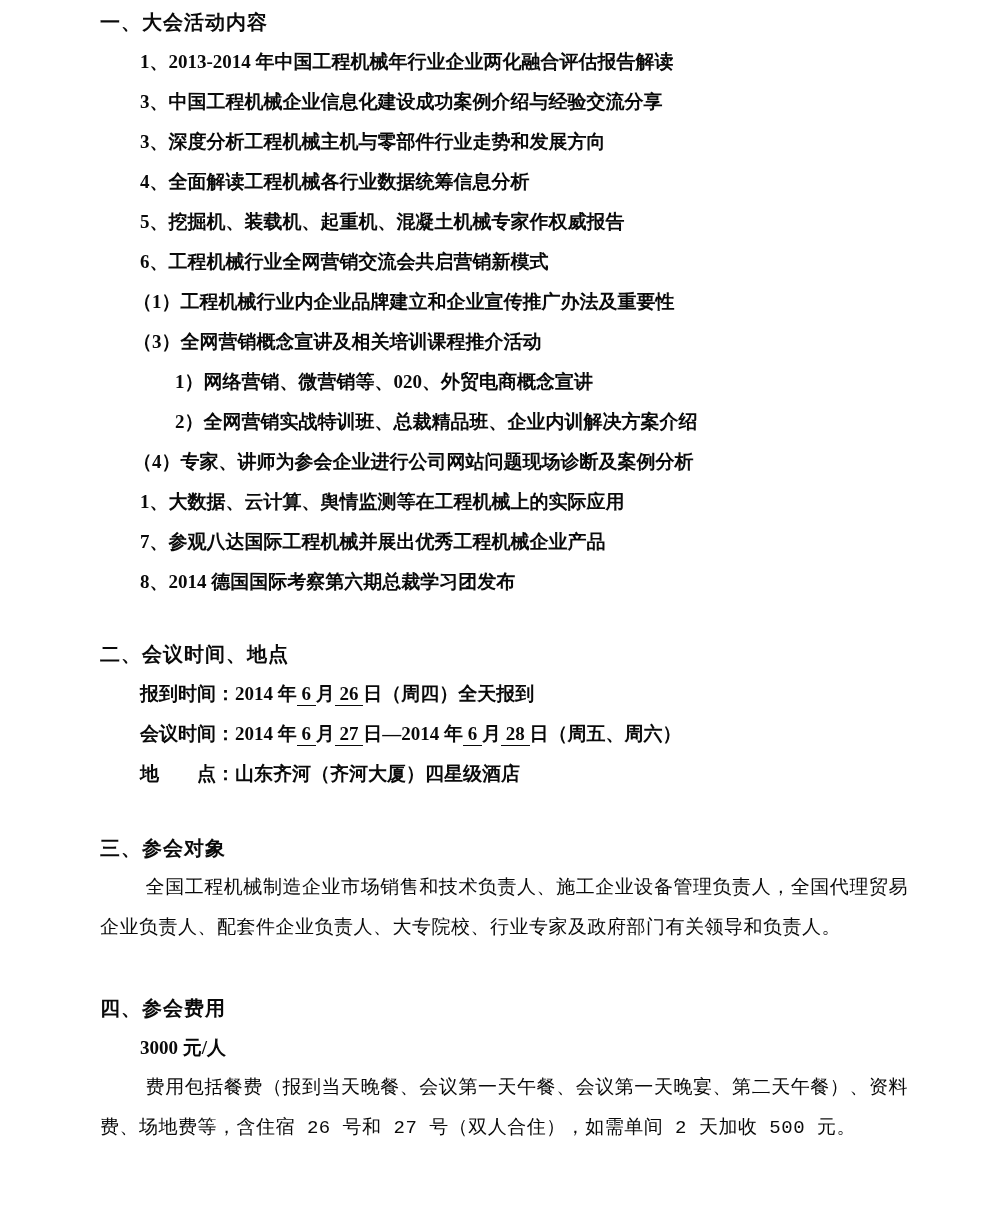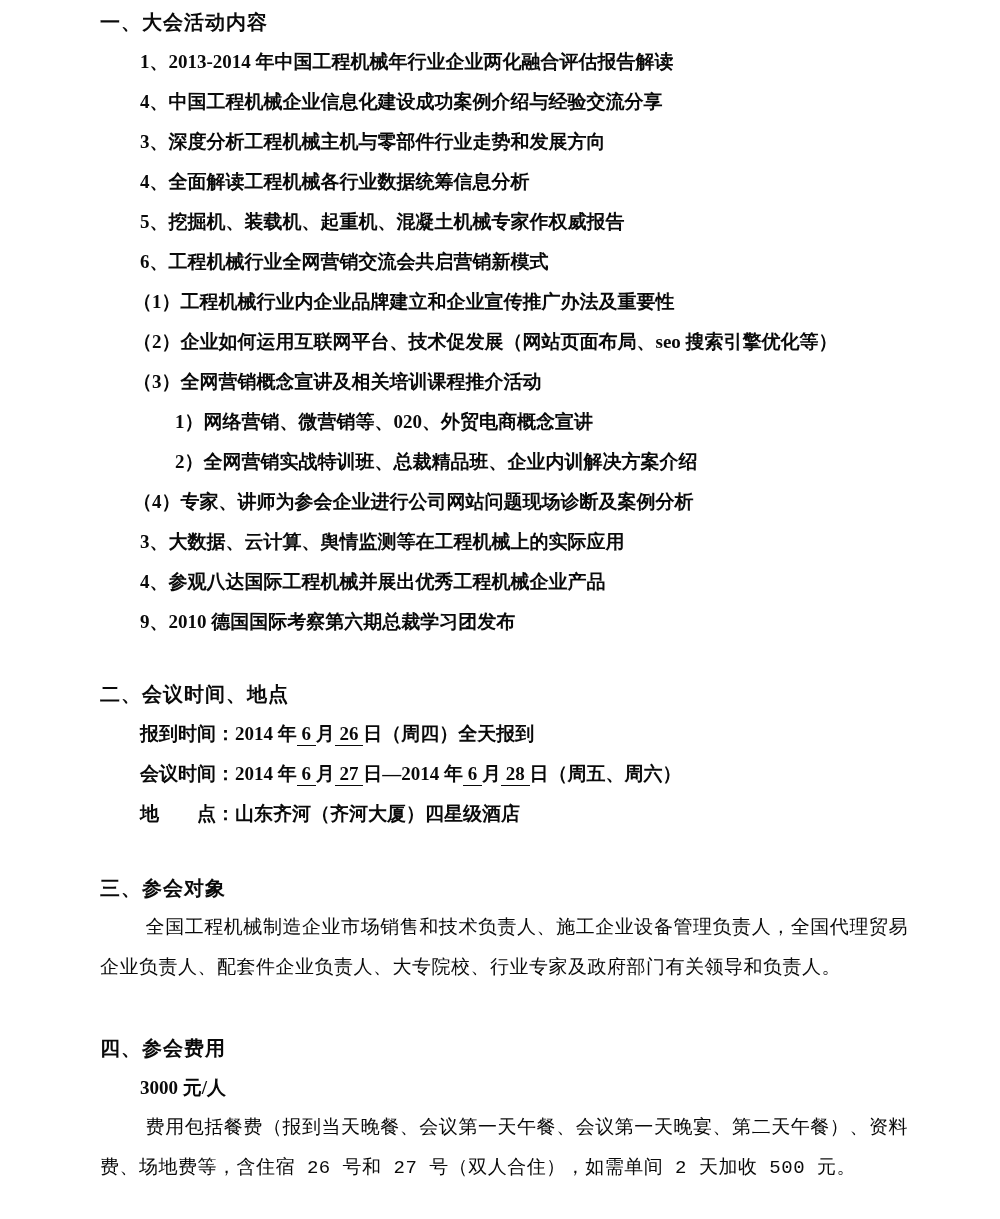--- a/index.html
+++ b/index.html
@@ -57,34 +57,33 @@
   .seg { white-space: pre; }
 </style>
 </head>
 <body>
 
 <div class="page">
 
   <div class="section sec-1">
     <div class="sec-heading">一、大会活动内容</div>
     <div class="line indent-num">1、2013-2014 年中国工程机械年行业企业两化融合评估报告解读</div>
-    <div class="line indent-num">4、中国工程机械企业信息化建设成功案例介绍与经验交流分享</div>
+    <div class="line indent-num">3、中国工程机械企业信息化建设成功案例介绍与经验交流分享</div>
     <div class="line indent-num">3、深度分析工程机械主机与零部件行业走势和发展方向</div>
     <div class="line indent-num">4、全面解读工程机械各行业数据统筹信息分析</div>
     <div class="line indent-num">5、挖掘机、装载机、起重机、混凝土机械专家作权威报告</div>
     <div class="line indent-num">6、工程机械行业全网营销交流会共启营销新模式</div>
     <div class="line indent-paren">（1）工程机械行业内企业品牌建立和企业宣传推广办法及重要性</div>
-    <div class="line indent-paren">（2）企业如何运用互联网平台、技术促发展（网站页面布局、seo 搜索引擎优化等）</div>
     <div class="line indent-paren">（3）全网营销概念宣讲及相关培训课程推介活动</div>
     <div class="line indent-sub">1）网络营销、微营销等、020、外贸电商概念宣讲</div>
     <div class="line indent-sub">2）全网营销实战特训班、总裁精品班、企业内训解决方案介绍</div>
     <div class="line indent-paren">（4）专家、讲师为参会企业进行公司网站问题现场诊断及案例分析</div>
-    <div class="line indent-num">3、大数据、云计算、舆情监测等在工程机械上的实际应用</div>
-    <div class="line indent-num">4、参观八达国际工程机械并展出优秀工程机械企业产品</div>
-    <div class="line indent-num">9、2010 德国国际考察第六期总裁学习团发布</div>
+    <div class="line indent-num">1、大数据、云计算、舆情监测等在工程机械上的实际应用</div>
+    <div class="line indent-num">7、参观八达国际工程机械并展出优秀工程机械企业产品</div>
+    <div class="line indent-num">8、2014 德国国际考察第六期总裁学习团发布</div>
   </div>
 
   <div class="section sec-2">
     <div class="sec-heading">二、会议时间、地点</div>
     <div class="line indent-num"><span class="seg">报到时间：2014 年</span><span class="u"> 6 </span><span class="seg">月</span><span class="u"> 26 </span><span class="seg">日（周四）全天报到</span></div>
     <div class="line indent-num"><span class="seg">会议时间：2014 年</span><span class="u"> 6 </span><span class="seg">月</span><span class="u"> 27 </span><span class="seg">日—2014 年</span><span class="u"> 6 </span><span class="seg">月</span><span class="u"> 28 </span><span class="seg">日（周五、周六）</span></div>
     <div class="line indent-num">地　　点：山东齐河（齐河大厦）四星级酒店</div>
   </div>
 
   <div class="section sec-3">

